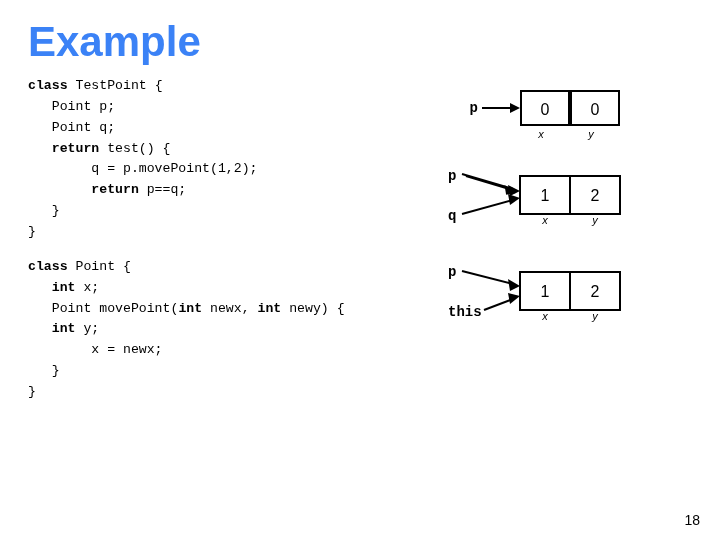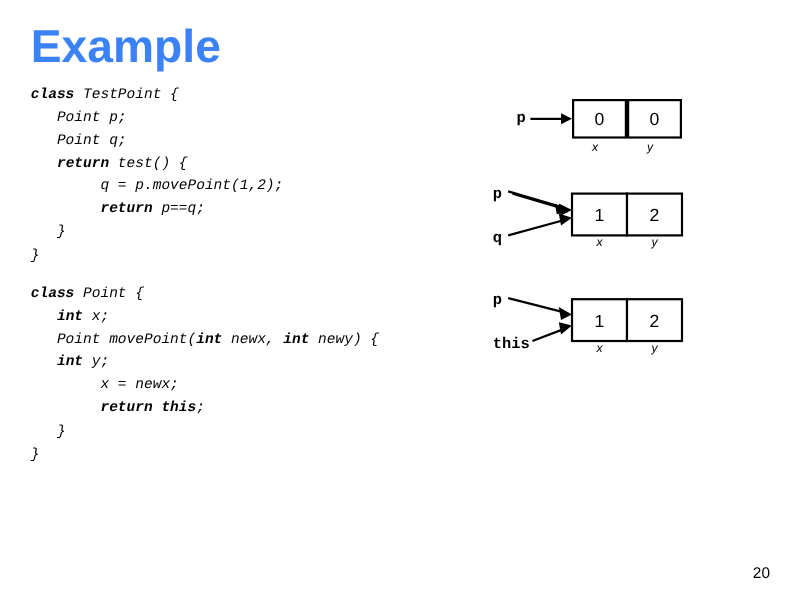--- a/index.html
+++ b/index.html
@@ -15,21 +15,20 @@
 
     .title {
       font-size: 42px;
       font-weight: bold;
       color: #3b82f6;
       padding: 18px 28px 10px 28px;
     }
 
     .code-block {
       margin-bottom: 14px;
-      font-style: italic;
     }
 
     .kw { color: #000; font-weight: bold; }
 
     
     .slide-num {
       position: absolute;
       bottom: 12px;
       right: 20px;
       font-size: 14px;
@@ -140,21 +139,20 @@
         <div>&nbsp;&nbsp;&nbsp;}</div>
         <div>}</div>
       </div>
 
       <div class="code-block">
         <div><span class="kw">class</span> Point {</div>
         <div>&nbsp;&nbsp;&nbsp;<span class="kw">int</span> x;</div>
         <div>&nbsp;&nbsp;&nbsp;Point movePoint(<span class="kw">int</span> newx, <span class="kw">int</span> newy) {</div>
         <div>&nbsp;&nbsp;&nbsp;<span class="kw">int</span> y;</div>
         <div>&nbsp;&nbsp;&nbsp;&nbsp;&nbsp;&nbsp;&nbsp;&nbsp;x = newx;</div>
-        <div>&nbsp;&nbsp;&nbsp;&nbsp;&nbsp;&nbsp;&nbsp;&nbsp;<span class="kw">return</span> <span style="font-weight:bold;">this</span>;</div>
         <div>&nbsp;&nbsp;&nbsp;}</div>
         <div>}</div>
       </div>
     </div>
 
     <div class="right-diagrams">
 
       <div class="diag-top">
         <div class="diag-row">
           <span class="diag-label">p</span>
@@ -220,14 +218,14 @@
           <text x="147" y="41" font-family="Arial" font-size="16" text-anchor="middle">2</text>
 
           <text x="97" y="64" font-family="Arial" font-size="11" text-anchor="middle" font-style="italic">x</text>
           <text x="147" y="64" font-family="Arial" font-size="11" text-anchor="middle" font-style="italic">y</text>
         </svg>
       </div>
 
     </div>
   </div>
 
-  <div class="slide-num">20</div>
+  <div class="slide-num">18</div>
 </div>
 
 </body></html>

